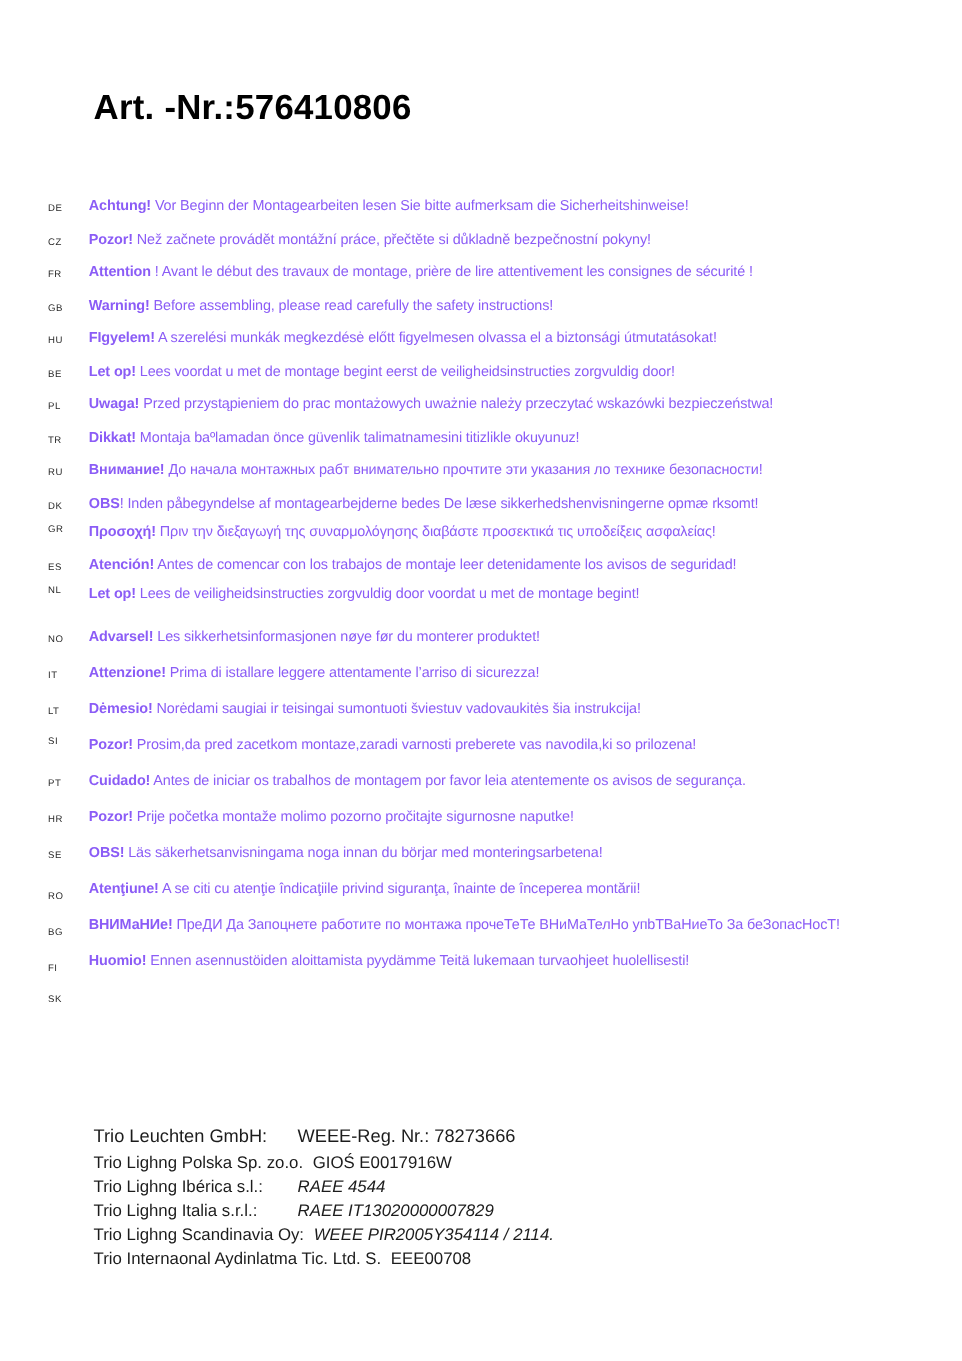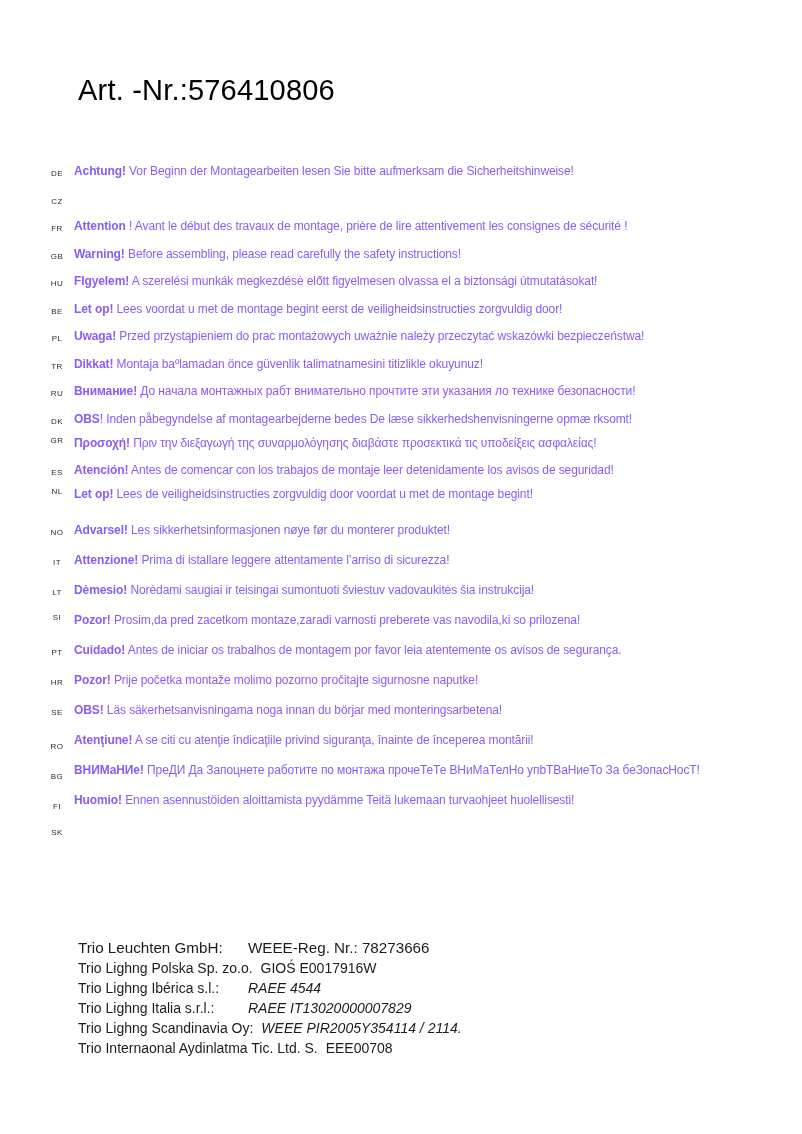--- a/index.html
+++ b/index.html
@@ -3,28 +3,28 @@
 <meta charset="utf-8">
 <style>
   html,body{margin:0;padding:0}
   body{
     width:802px;height:1134px;background:#ffffff;overflow:hidden;position:relative;
     font-family:"Liberation Sans",sans-serif;color:#111;
   }
   .page{position:absolute;inset:0;background:#fff}
   .title{
     position:absolute;left:78px;top:74px;
-    font-size:29px;font-weight:400;color:#000;letter-spacing:0.2px;
+    font-size:29px;font-weight:700;color:#000;letter-spacing:0.2px;
   }
   .wlist{position:absolute;left:40px;top:164px;width:752px}
   .w-row{display:flex;align-items:flex-start;margin-top:10.5px;line-height:14px}
   .w-row:first-child{margin-top:0}
   .code{
     flex:0 0 34px;font-size:8px;color:#2a2a2a;letter-spacing:0.4px;
-    padding-top:3px;position:relative;text-align:center;
+    padding-top:3px;position:relative;
   }
   .txt{font-size:12px;color:#8b5cf6;white-space:nowrap;letter-spacing:-0.1px}
   .txt b{font-weight:700}
   .sp-sm{margin-top:7px}
   .gap{margin-top:19px}
   .sp-lg{margin-top:13px}
   .label-up .code{top:-5px}
   .label-down .code{top:4px}
   .footer{position:absolute;left:78px;top:938px}
   .f-row{display:flex;line-height:20px;font-size:14px;color:#1c1c1c}
@@ -42,20 +42,21 @@
 
   <div class="wlist">
 
     <div class="w-row">
       <span class="code">DE</span>
       <span class="txt"><b>Achtung!</b><span> Vor Beginn der Montagearbeiten lesen Sie bitte aufmerksam die Sicherheitshinweise!</span></span>
     </div>
 
     <div class="w-row">
       <span class="code">CZ</span>
+      <span class="txt"><b>Pozor!</b><span> Než začnete provádět montážní práce, přečtěte si důkladně bezpečnostní pokyny!</span></span>
     </div>
 
     <div class="w-row">
       <span class="code">FR</span>
       <span class="txt"><b>Attention</b><span> ! Avant le début des travaux de montage, prière de lire attentivement les consignes de sécurité !</span></span>
     </div>
 
     <div class="w-row">
       <span class="code">GB</span>
       <span class="txt"><b>Warning!</b><span> Before assembling, please read carefully the safety instructions!</span></span>

